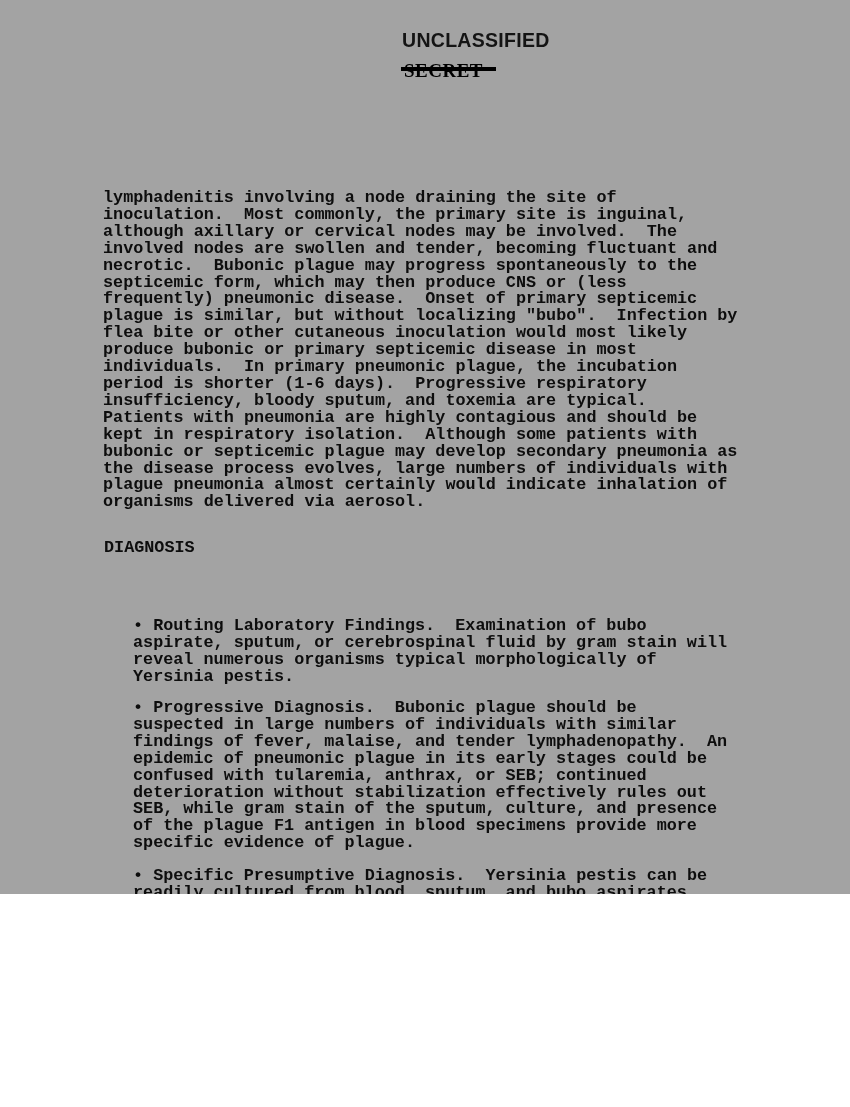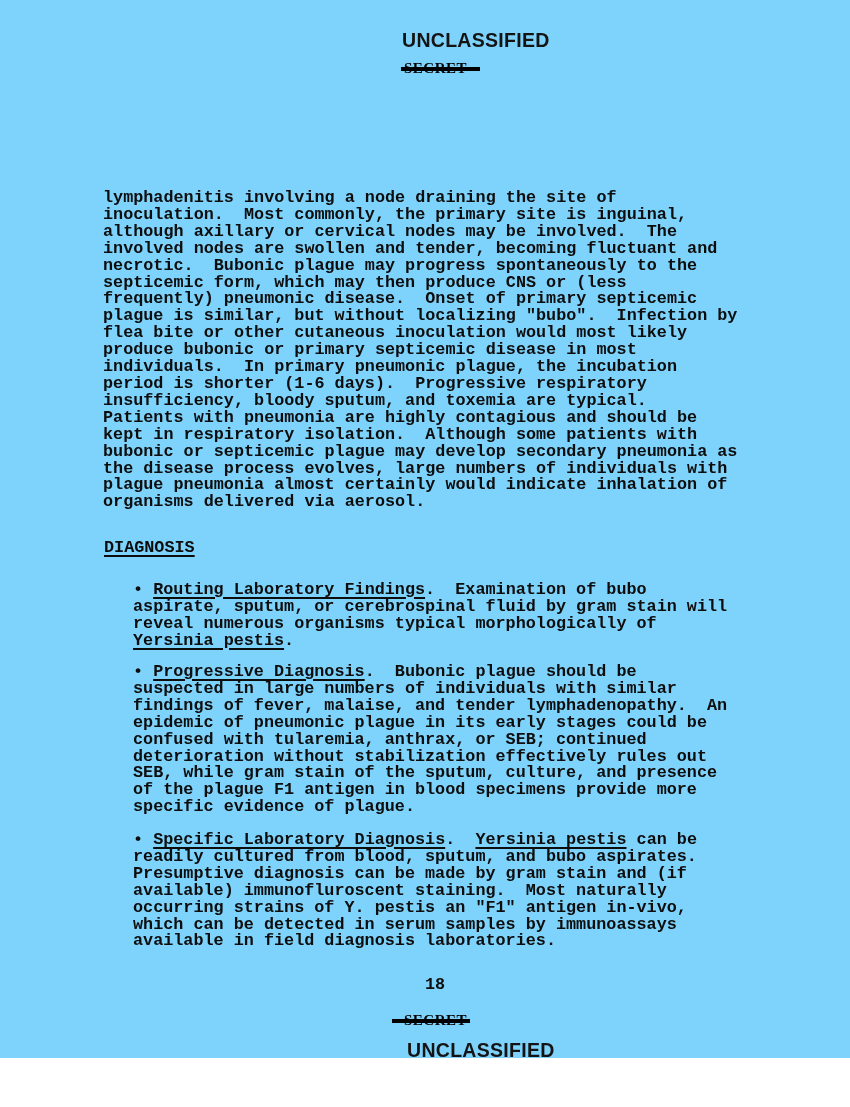--- a/index.html
+++ b/index.html
@@ -1,20 +1,20 @@
 <!DOCTYPE html>
 <html><head>
 <meta charset="utf-8">
 <style>
   html, body { margin: 0; padding: 0; background: #ffffff; }
   .page {
     position: relative;
     width: 850px;
-    height: 1058px;
-    background: #7dd3fc;
+    height: 894px;
+    background: #a3a3a3;
     overflow: hidden;
     font-family: "Liberation Mono", "DejaVu Sans Mono", monospace;
     color: #0d0d0d;
   }
   .abs { position: absolute; }
   .mono {
     font-family: "Liberation Mono", "DejaVu Sans Mono", monospace;
     font-weight: 700;
     font-size: 16.8px;
     line-height: 16.9px;
@@ -25,21 +25,21 @@
     font-family: "Liberation Sans", sans-serif;
     font-weight: 700;
     font-size: 19.5px;
     line-height: 1;
     color: #141414;
     letter-spacing: 0.3px;
   }
   .stamp {
     font-family: "Liberation Serif", "DejaVu Serif", serif;
     font-weight: 700;
-    font-size: 15px;
+    font-size: 19px;
     line-height: 1;
     letter-spacing: 0.5px;
     color: #000;
   }
   .stamp.strike-right::after {
     content: "";
     position: absolute;
     left: -3px;
     right: -13px;
     top: 5.5px;
@@ -49,26 +49,25 @@
   .stamp.strike-left::after {
     content: "";
     position: absolute;
     left: -12px;
     right: -3px;
     top: 5.5px;
     height: 4.5px;
     background: #000;
   }
   .u {
-    text-decoration: underline;
     text-decoration-thickness: 1.6px;
     text-underline-offset: 3px;
   }
   .para { white-space: pre; }
-  .bullet { width: 665px; }
+  .bullet { width: 665px; margin-top: 36px; }
   .heading-block { white-space: pre; }
   .scan-bar {
     position: absolute;
     left: 0;
     top: 1088px;
     width: 850px;
     height: 11px;
     background: #000;
   }
 </style>
@@ -111,21 +110,21 @@
   <div class="abs mono bullet" style="left:133px; top:664px;"><span>• </span><span class="u">Progressive Diagnosis</span><span>.  Bubonic plague should be
 suspected in large numbers of individuals with similar
 findings of fever, malaise, and tender lymphadenopathy.  An
 epidemic of pneumonic plague in its early stages could be
 confused with tularemia, anthrax, or SEB; continued
 deterioration without stabilization effectively rules out
 SEB, while gram stain of the sputum, culture, and presence
 of the plague F1 antigen in blood specimens provide more
 specific evidence of plague.</span><span class="u"></span><span></span></div>
 
-  <div class="abs mono bullet" style="left:133px; top:832px;"><span>• </span><span class="u">Specific Laboratory Diagnosis</span><span>.  </span><span class="u">Yersinia pestis</span><span> can be
+  <div class="abs mono bullet" style="left:133px; top:832px;"><span>• </span><span class="u">Specific Presumptive Diagnosis</span><span>.  </span><span class="u">Yersinia pestis</span><span> can be
 readily cultured from blood, sputum, and bubo aspirates.
 Presumptive diagnosis can be made by gram stain and (if
 available) immunofluroscent staining.  Most naturally
 occurring strains of Y. pestis an "F1" antigen in-vivo,
 which can be detected in serum samples by immunoassays
 available in field diagnosis laboratories.</span></div>
 
   <div class="abs mono" style="left:425px; top:977px;">18</div>
 
   <div class="abs stamp strike-left" style="left:404px; top:1013px;">SECRET</div>

